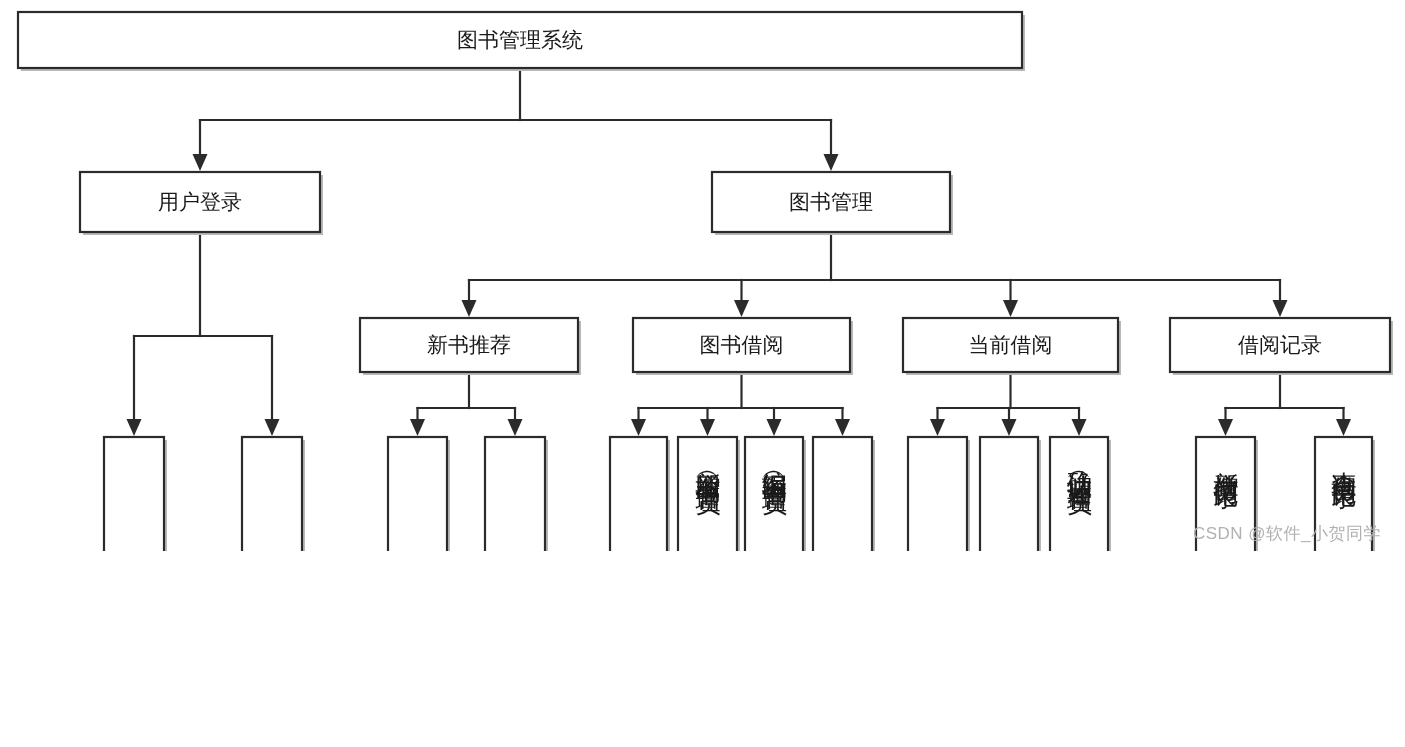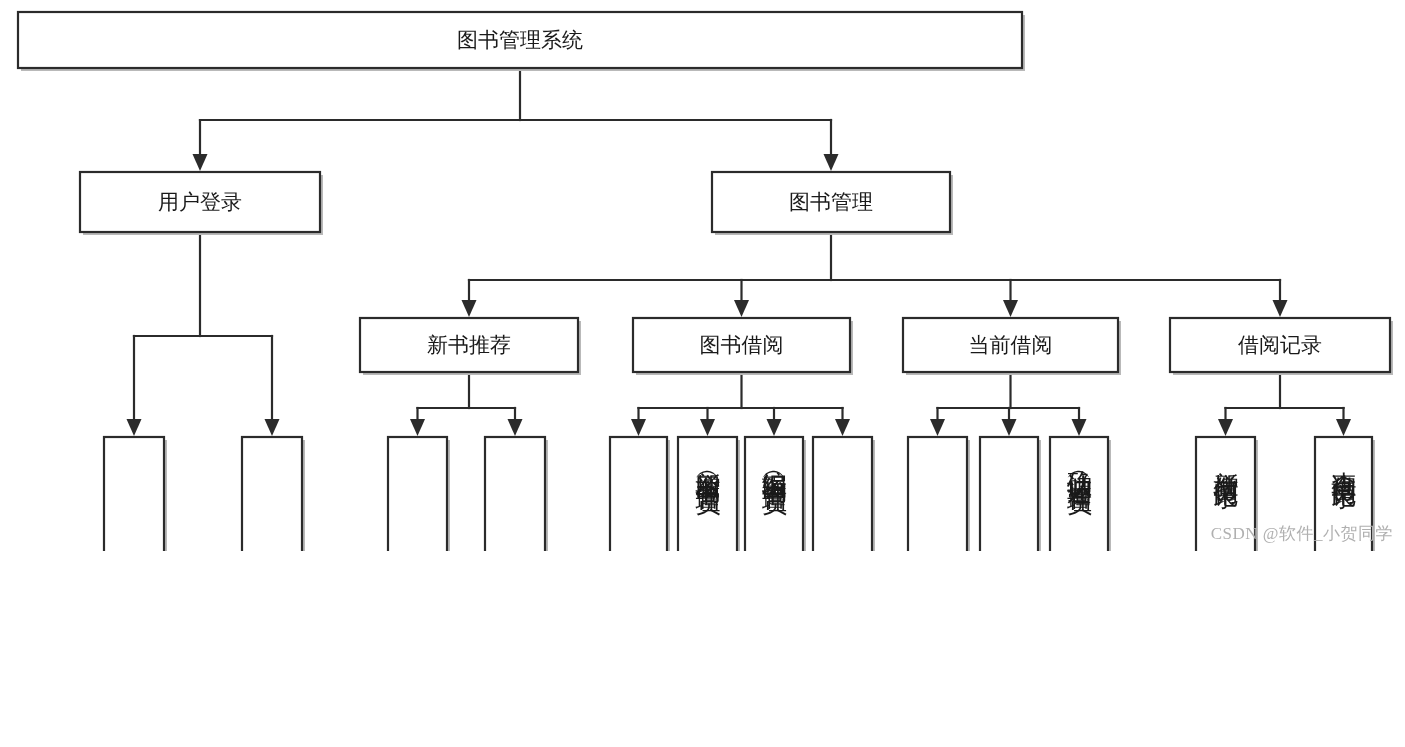--- a/index.html
+++ b/index.html
@@ -62,23 +62,23 @@
     font-family: "DejaVu Sans", "Liberation Sans", sans-serif;
     font-size: 25px;
     line-height: 1.04;
     letter-spacing: 3px;
     color: #1a1a1a;
     white-space: nowrap;
     text-align: start;
   }
   .watermark {
     position: absolute;
-    right: 12px;
+    right: 24px;
     bottom: 6px;
-    font-family: Liberation Serif, serif;
+    font-family: Liberation Sans, sans-serif;
     font-size: 17px;
     color: #b0b0b0;
     letter-spacing: 0.5px;
     white-space: nowrap;
   }
 </style>
 </head>
 <body>
 
 <div id="page">

